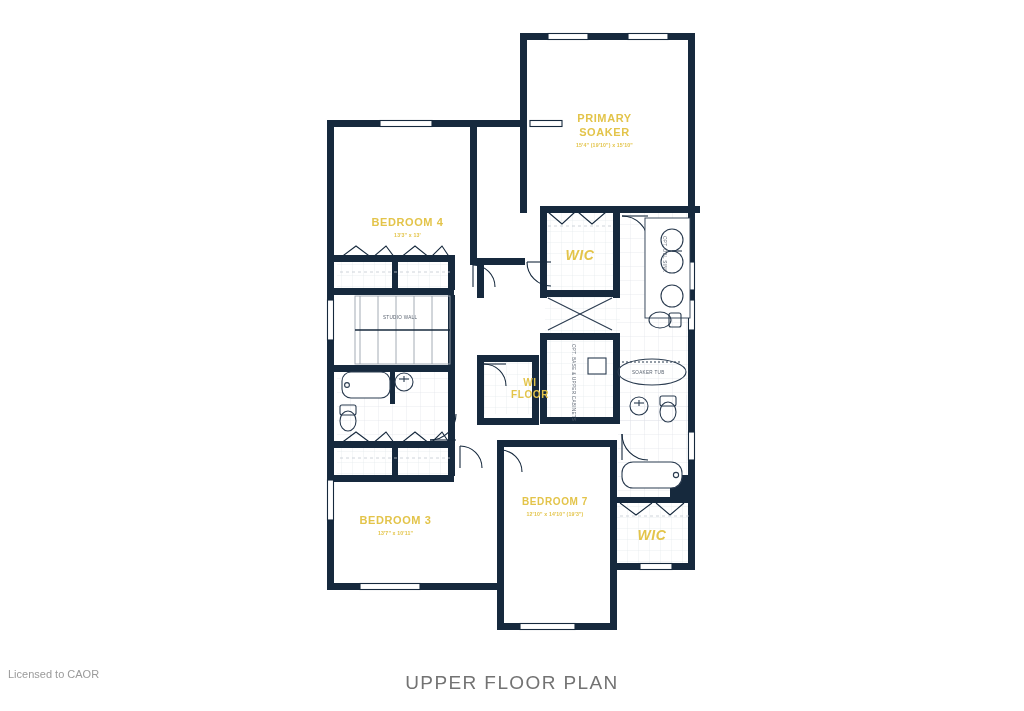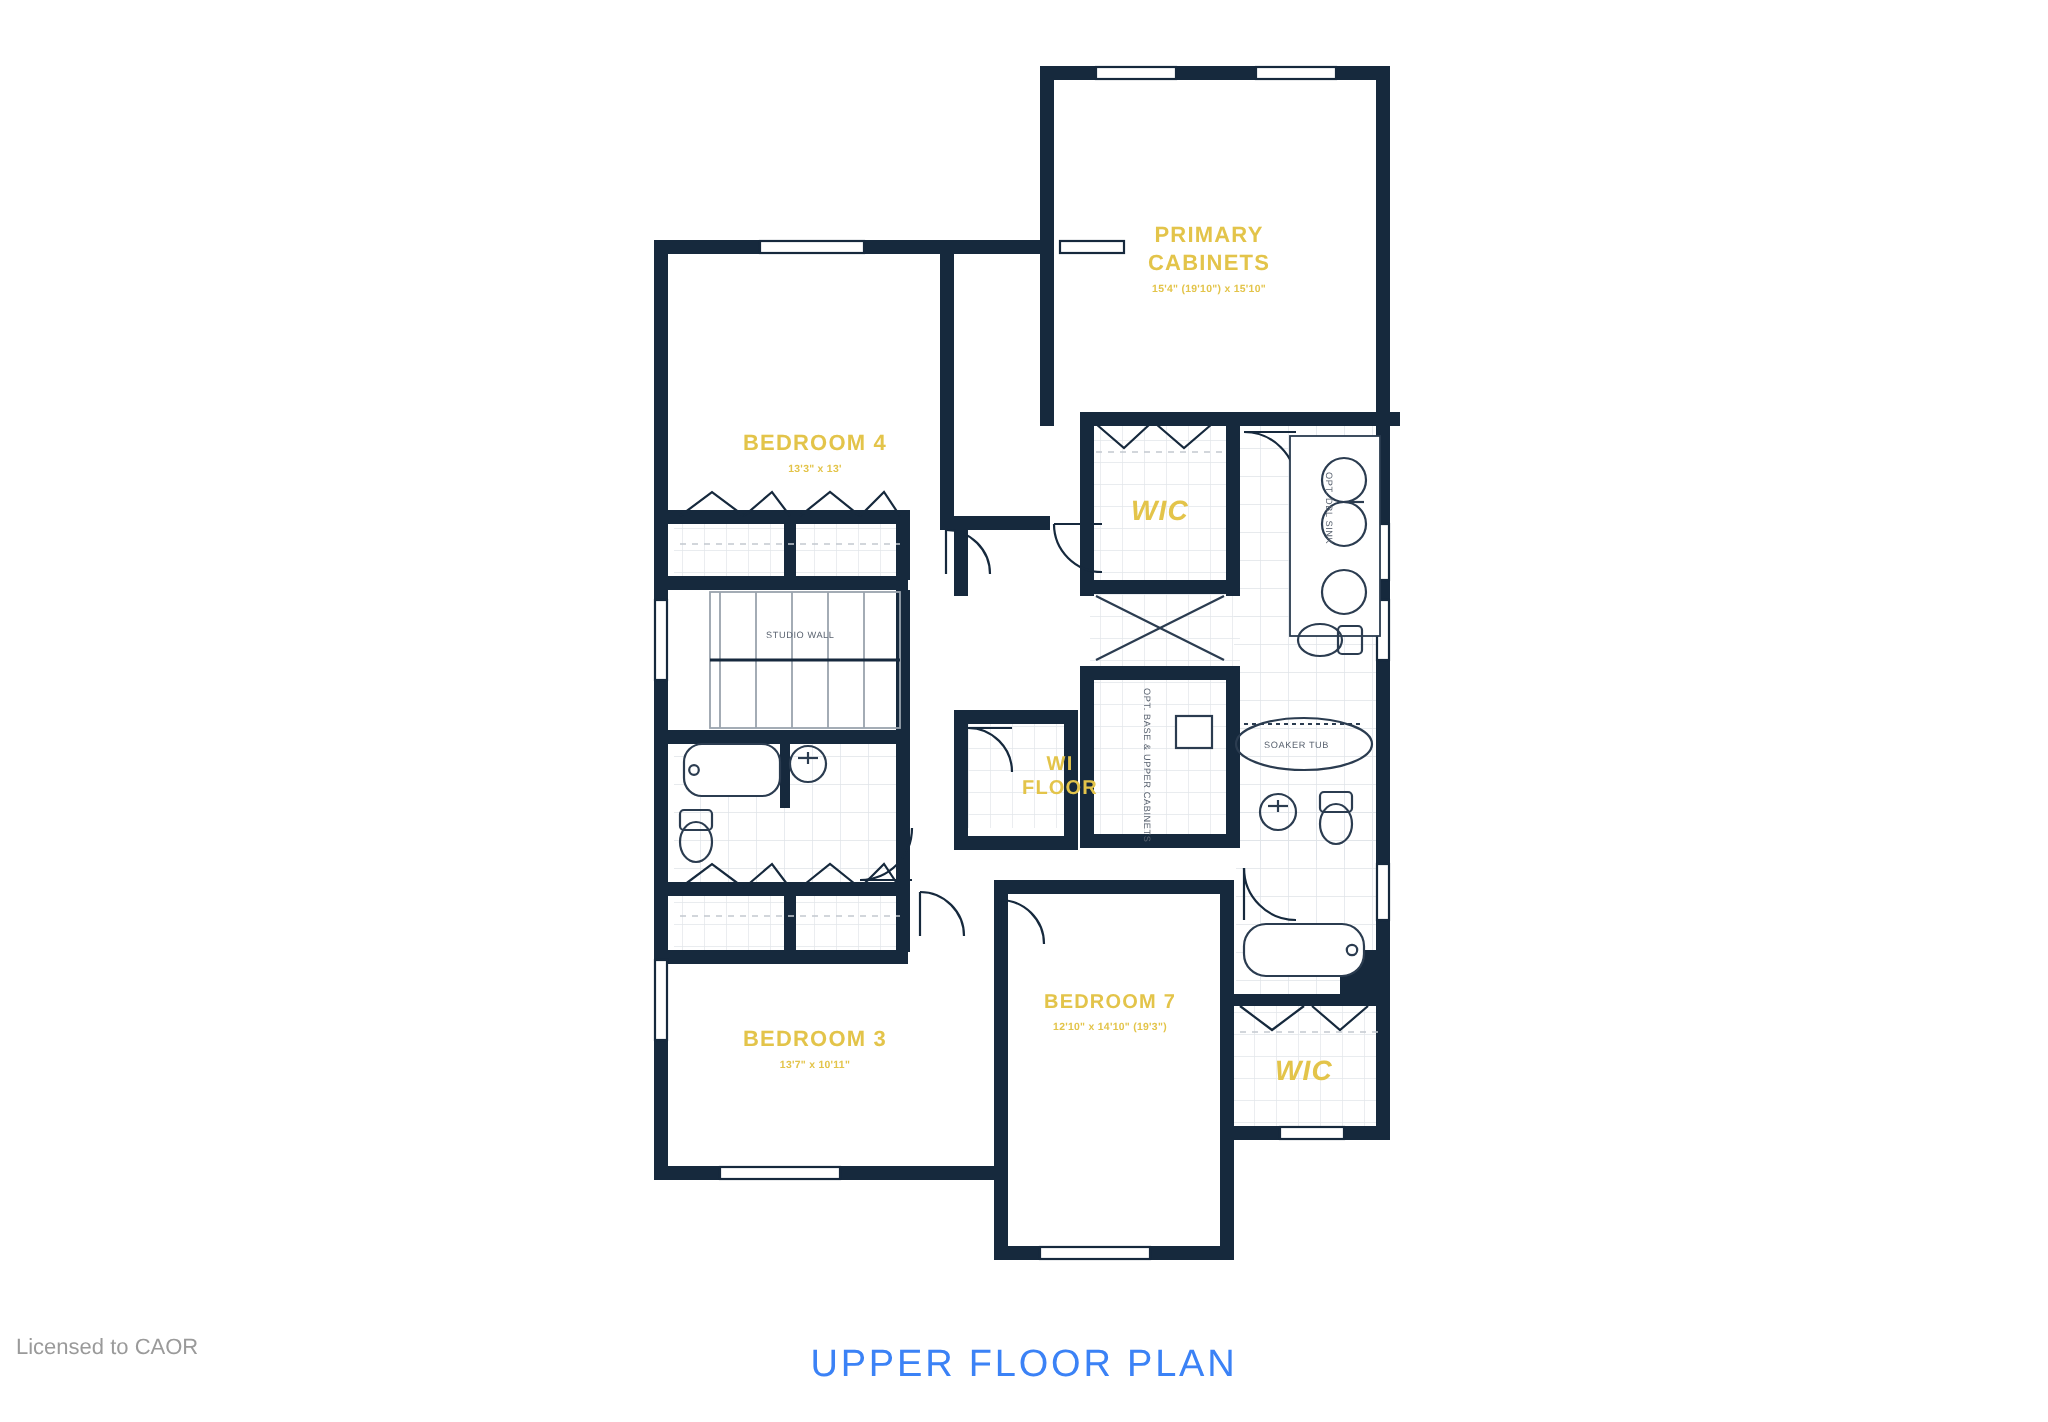--- a/index.html
+++ b/index.html
@@ -48,21 +48,21 @@
   .note-vert{
     transform-origin:0 0;
   }
 
   #plan-title{
     position:absolute;
     left:0;right:0;top:672px;
     text-align:center;
     font-size:19px;
     letter-spacing:1.4px;
-    color:#3b82f6;
+    color:#737373;
     font-family:"Liberation Sans", sans-serif;
   }
   #license{
     position:absolute;
     left:8px;top:668px;
     font-size:11px;
     color:#9a9a9a;
     text-align:right;
   }
 </style>
@@ -302,30 +302,30 @@
     <g stroke="#c3c9d0" stroke-width="0.8" stroke-dasharray="3,3" fill="none">
       <line x1="340" y1="272" x2="450" y2="272"></line>
       <line x1="340" y1="458" x2="450" y2="458"></line>
       <line x1="620" y1="516" x2="690" y2="516"></line>
       <line x1="548" y1="226" x2="612" y2="226"></line>
     </g>
   </svg>
 
   <div class="room-label lbl-primary" style="left:537px;top:112px;width:135px;">
     <span class="room-name">PRIMARY</span>
-    <span class="room-name">CABINETS</span>
+    <span class="room-name">SOAKER</span>
     <span class="room-dim">15'4" (19'10") x 15'10"</span>
   </div>
 
   <div class="room-label lbl-bed4" style="left:340px;top:180px;width:135px;margin-top:36px;">
     <span class="room-name">BEDROOM 4</span>
     <span class="room-dim">13'3" x 13'</span>
   </div>
 
-  <div class="room-label lbl-bed3" style="left:340px;top:514px;width:135px;">
+  <div class="room-label lbl-bed3" style="left:328px;top:514px;width:135px;">
     <span class="room-name">BEDROOM 3</span>
     <span class="room-dim">13'7" x 10'11"</span>
   </div>
 
   <div class="room-label lbl-bed2" style="left:490px;top:496px;width:130px;">
     <span class="room-name">BEDROOM 7</span>
     <span class="room-dim">12'10" x 14'10" (19'3")</span>
   </div>
 
   <div class="room-label lbl-wic" style="left:552px;top:247px;width:56px;">

